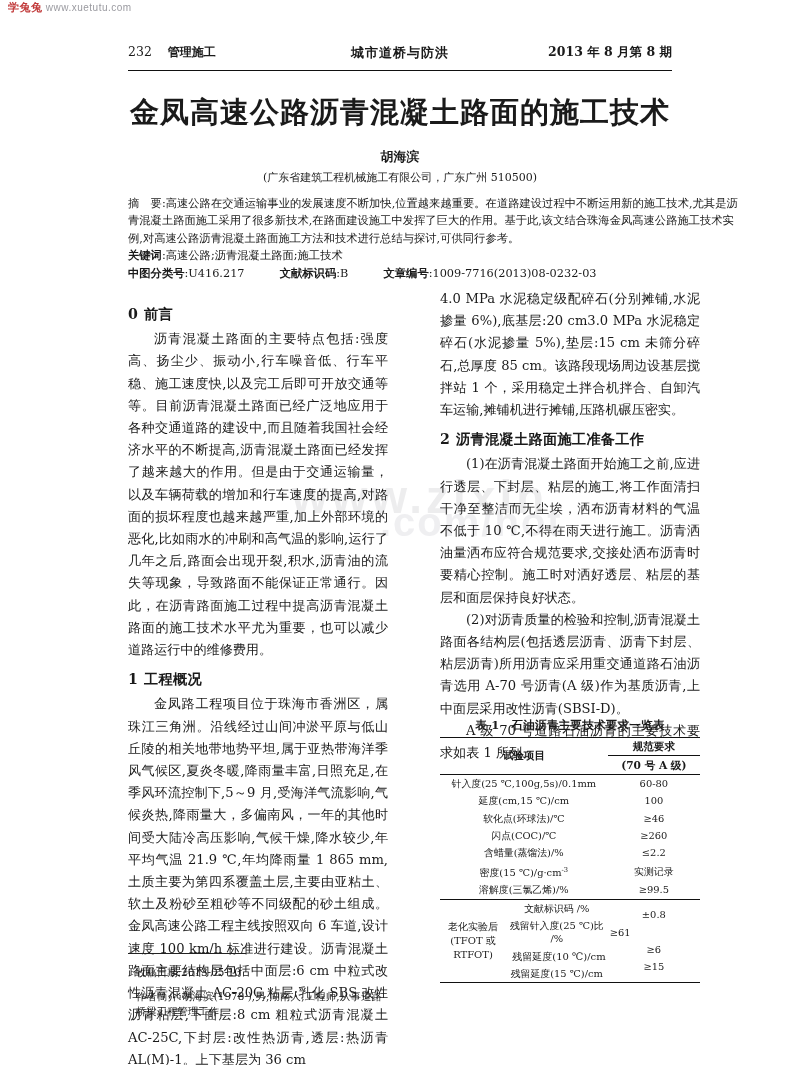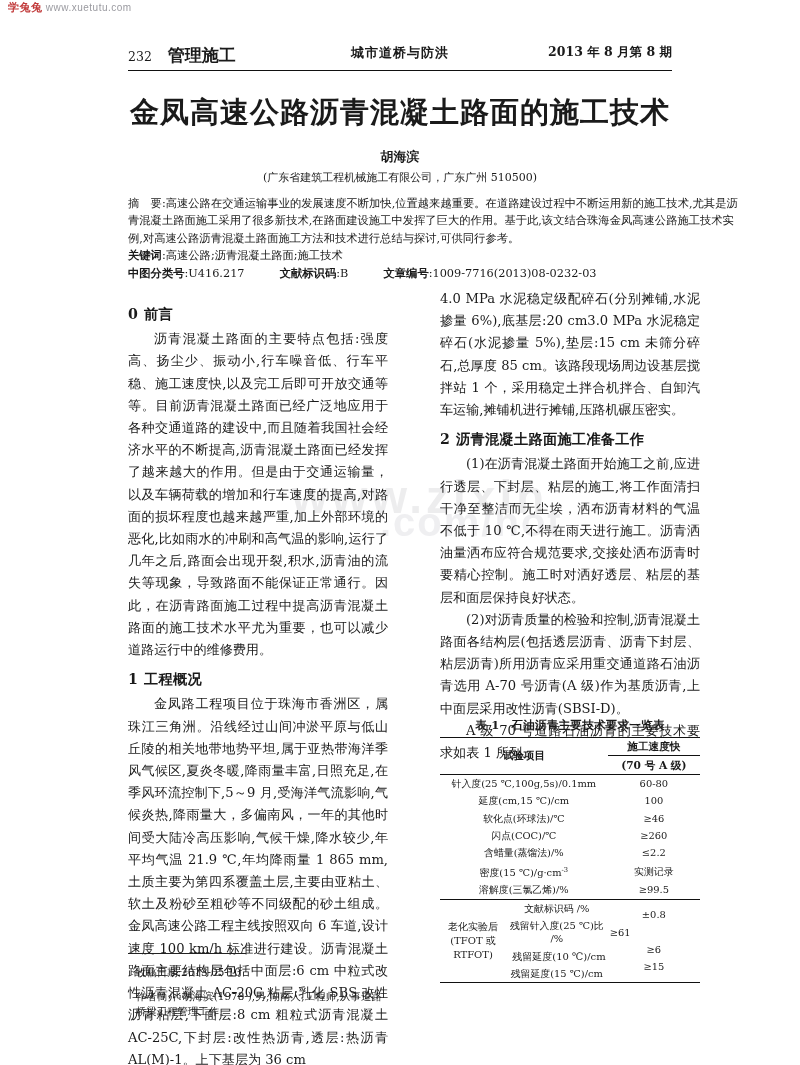--- a/index.html
+++ b/index.html
@@ -76,21 +76,21 @@
     top: 0;
     font-size: 12.5px;
     white-space: nowrap;
   }
   #running-head .rh-page {
     font-family: "DejaVu Serif", serif;
     margin-right: 12px;
   }
   #running-head .rh-section {
     font-weight: bold;
-    font-size: 17px;
+    font-size: 12px;
   }
   #running-head .rh-center {
     position: absolute;
     left: 0;
     right: 0;
     top: 0;
     text-align: center;
     font-size: 13px;
     font-weight: bold;
     letter-spacing: 1px;
@@ -323,21 +323,21 @@
   <p class="para">(1)在沥青混凝土路面开始施工之前,应进行透层、下封层、粘层的施工,将工作面清扫干净至整洁而无尘埃，洒布沥青材料的气温不低于 10 ℃,不得在雨天进行施工。沥青洒油量洒布应符合规范要求,交接处洒布沥青时要精心控制。施工时对洒好透层、粘层的基层和面层保持良好状态。</p>
   <p class="para">(2)对沥青质量的检验和控制,沥青混凝土路面各结构层(包括透层沥青、沥青下封层、粘层沥青)所用沥青应采用重交通道路石油沥青选用 A-70 号沥青(A 级)作为基质沥青,上中面层采用改性沥青(SBSI-D)。</p>
   <p class="para">A 级 70 号道路石油沥青的主要技术要求如表 1 所列。</p>
 </div>
 
 <div id="table-caption">表 1　石油沥青主要技术要求一览表</div>
 <table id="tbl1">
   <tbody>
     <tr class="thead-top">
       <td class="col-item hdr-label" rowspan="2">试验项目</td>
-      <td class="col-val hdr-spec subrule">施工速度快</td>
+      <td class="col-val hdr-spec subrule">规范要求</td>
     </tr>
     <tr>
       <td class="col-val hdr-spec">(70 号 A 级)</td>
     </tr>
 
     <tr class="rule-top-row">
       <td class="col-item" style="border-top:1.2px solid #111">针入度(25 ℃,100g,5s)/0.1mm</td>
       <td class="col-val" style="border-top:1.2px solid #111">60-80</td>
     </tr>
     <tr>

